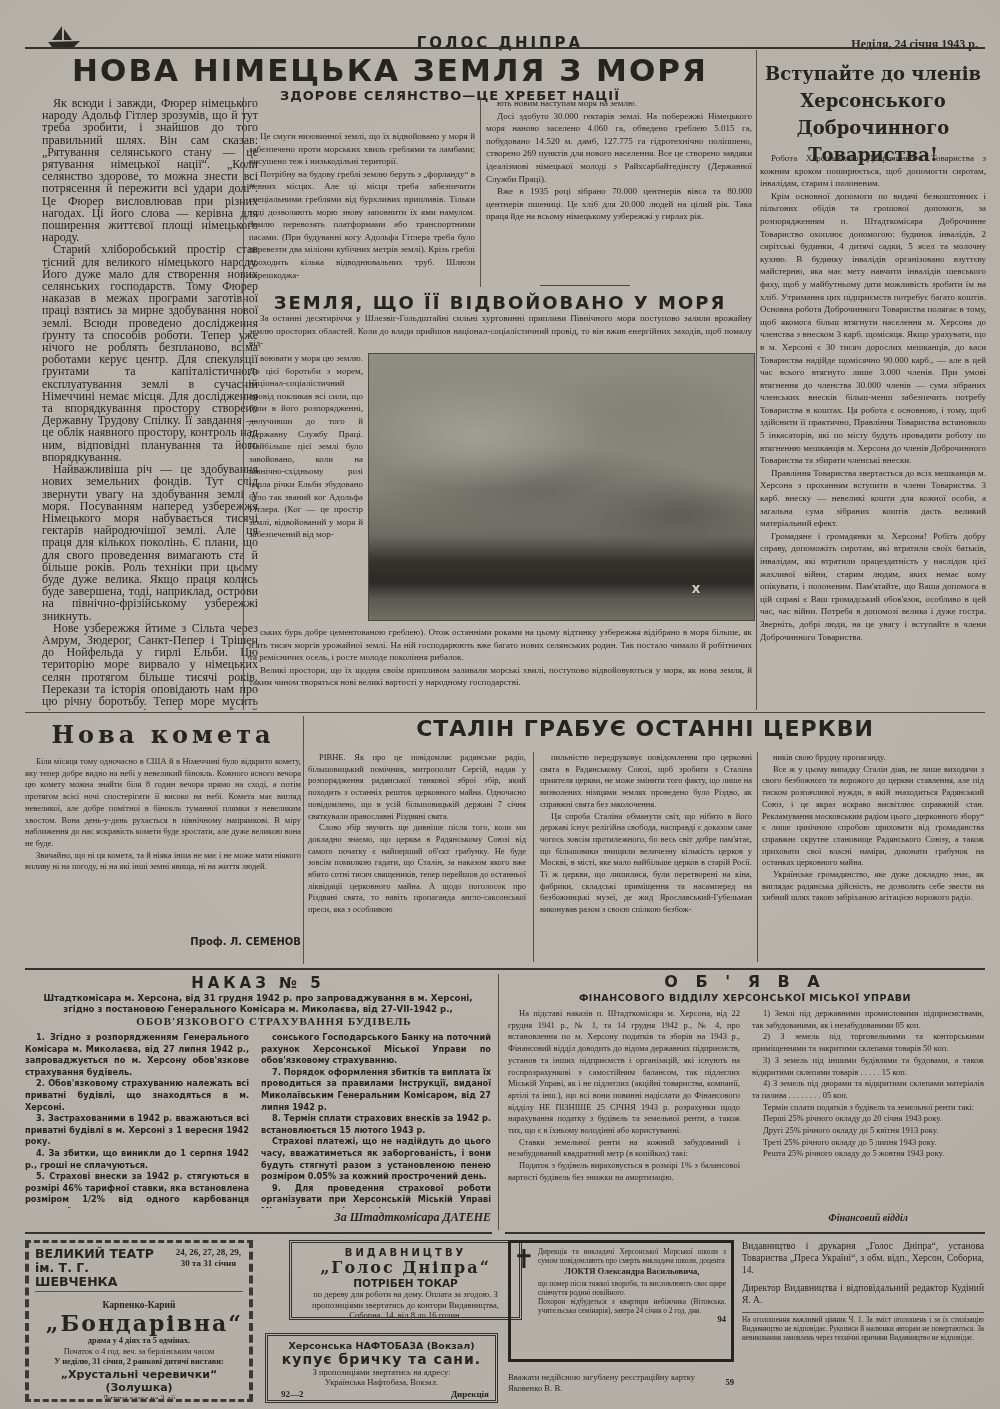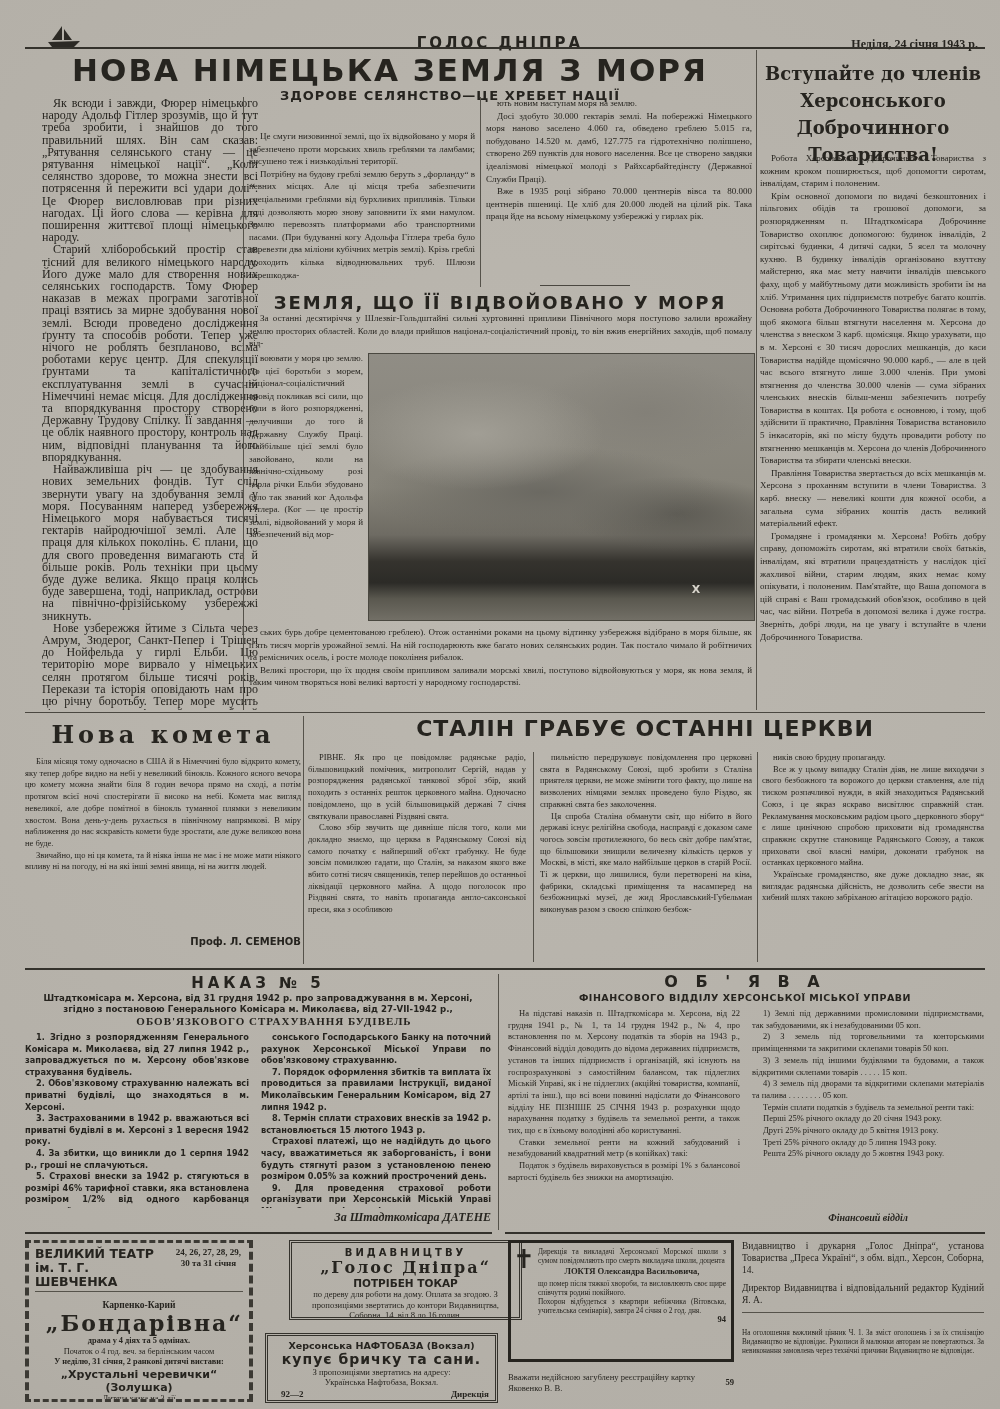--- a/index.html
+++ b/index.html
@@ -89,21 +89,21 @@
   .nf-body{font-size:8.6px;line-height:10.4px;}
   .nf-foot{display:flex;justify-content:space-between;font-weight:bold;font-size:9px;margin-top:1px;margin-left:7px;}
   .ad-obit{left:508px;top:1240px;width:226px;height:122px;border:3px solid #26241f;box-sizing:border-box;padding:4px 5px 4px 2px;overflow:hidden;display:flex;gap:3px;}
   .obit-cross{font-size:26px;line-height:26px;width:22px;text-align:center;flex:0 0 auto;}
   .obit-txt{font-size:7.4px;line-height:9.2px;text-align:justify;}
   .obit-name{font-weight:bold;font-size:8.6px;text-align:center;margin:2px 0;}
   .obit-num{text-align:right;font-weight:bold;font-size:8.5px;}
   .lost-card{left:508px;top:1372px;width:226px;font-size:8.6px;line-height:10.5px;display:flex;justify-content:space-between;align-items:center;}
   .imprint{left:742px;top:1240px;width:242px;font-family:Liberation Serif, serif;}
   .imp-p{font-size:9.5px;line-height:12px;text-align:justify;margin:0 0 6px 0;}
-  .imp-small{border-top:1px solid #55524a;padding-top:16px;font-size:7.2px;line-height:8.8px;text-align:justify;}
+  .imp-small{border-top:1px solid #55524a;padding-top:3px;font-size:7.2px;line-height:8.8px;text-align:justify;}
   .boat{left:48px;top:26px;}
 </style>
 </head>
 <body>
 
 <div class="page">
 
   <svg class="abs boat" width="34" height="22" viewBox="0 0 34 22">
     <polygon points="14,0 14,14 4,14" fill="#2c2a25"></polygon>
     <polygon points="16,3 16,14 24,14" fill="#2c2a25"></polygon>

